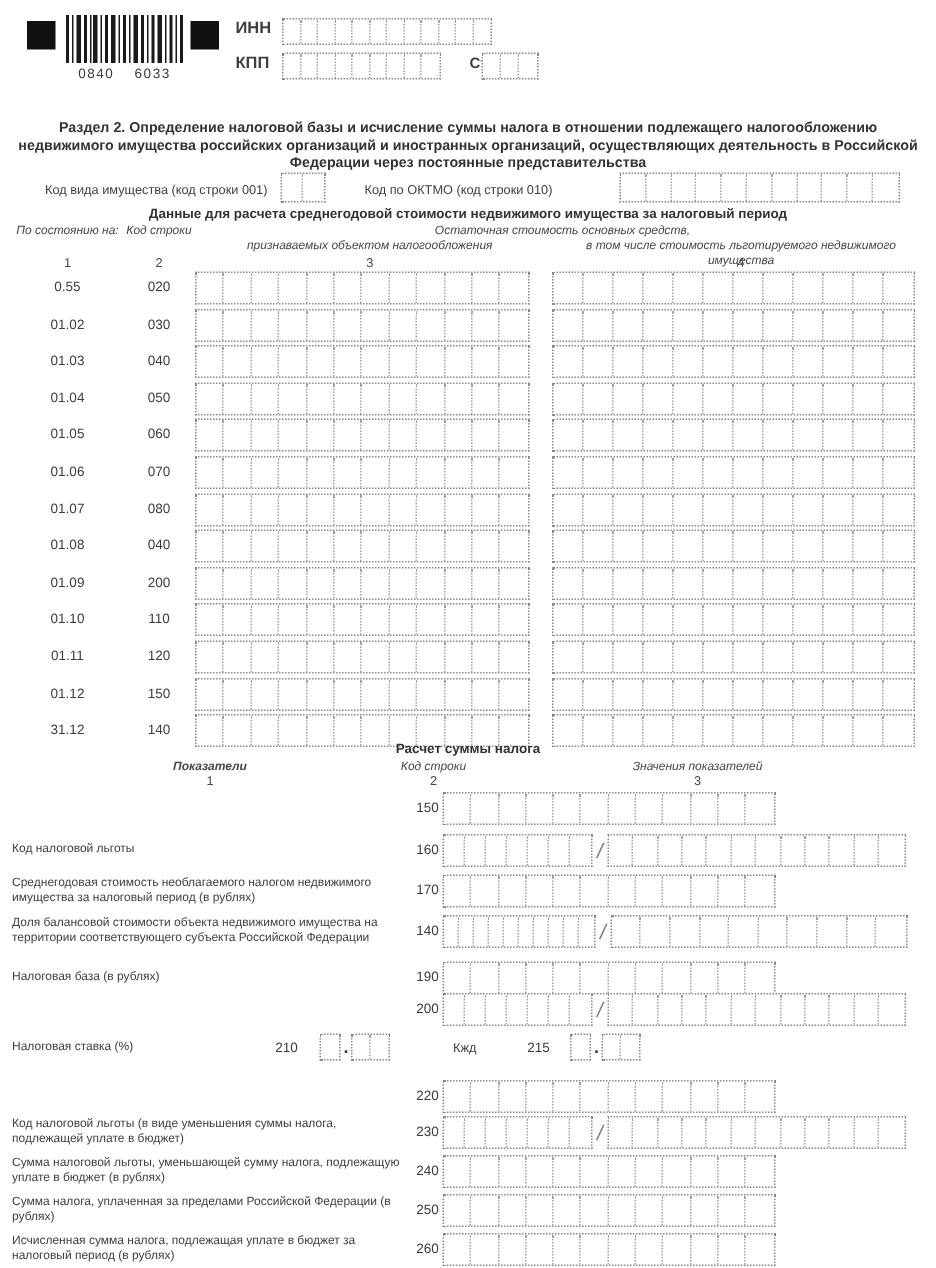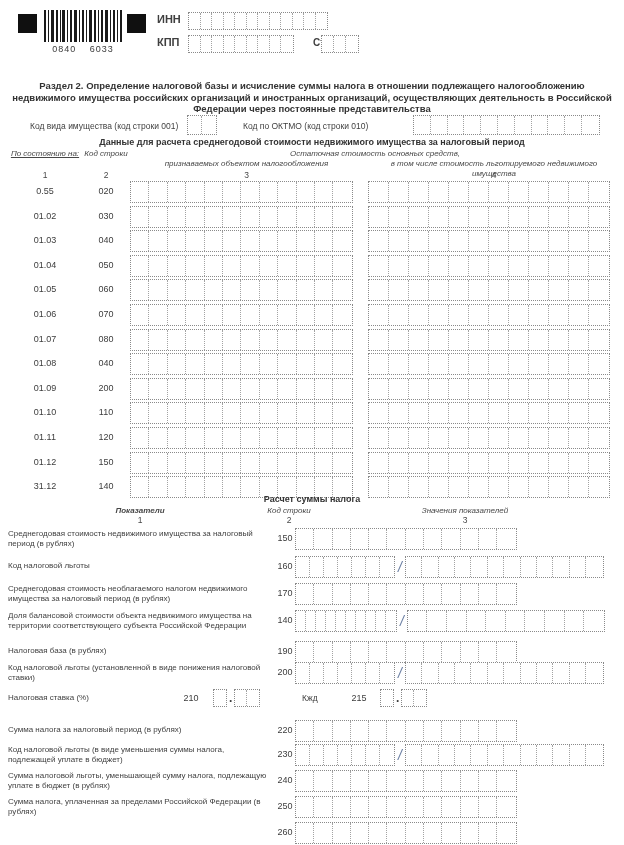--- a/index.html
+++ b/index.html
@@ -119,21 +119,21 @@
       <div class="c" style="width: 16.8px;"></div>
       <div class="c" style="width: 16.8px;"></div>
       <div class="c" style="width: 16.8px;"></div>
       <div class="c" style="width: 16.8px;"></div>
       <div class="c" style="width: 16.8px;"></div>
       <div class="c" style="width: 16.8px;"></div>
     </div>
 
   <div class="abs secttitle" style="left:0;top:137px;width:624px;">Данные для расчета среднегодовой стоимости недвижимого имущества за налоговый период</div>
 
-  <div class="abs ital ctr" style="left:5px;top:149px;width:80px;text-decoration:underline;">По состоянию на:</div>
+  <div class="abs ital ctr" style="left:5px;top:149px;width:80px;">По состоянию на:</div>
   <div class="abs ital ctr" style="left:76px;top:149px;width:60px;">Код строки</div>
   <div class="abs ital ctr" style="left:130px;top:149px;width:490px;">Остаточная стоимость основных средств,</div>
   <div class="abs ital ctr" style="left:368px;top:159px;width:252px;">в том числе стоимость льготируемого недвижимого имущества</div>
   <div class="abs ital ctr" style="left:130px;top:159px;width:233px;">признаваемых объектом налогообложения</div>
 
   <div class="abs colnum" style="left:10px;top:170px;width:70px;">1</div>
   <div class="abs colnum" style="left:86px;top:170px;width:40px;">2</div>
   <div class="abs colnum" style="left:130px;top:170px;width:233px;">3</div>
   <div class="abs colnum" style="left:368px;top:170px;width:252px;">4</div>
 
@@ -612,21 +612,20 @@
 
   <div class="abs ital ctr" style="left:40px;top:506px;width:200px;font-weight:bold;">Показатели</div>
   <div class="abs ital ctr" style="left:258px;top:506px;width:62px;">Код строки</div>
   <div class="abs ital ctr" style="left:365px;top:506px;width:200px;">Значения показателей</div>
   <div class="abs colnum" style="left:40px;top:515px;width:200px;">1</div>
   <div class="abs colnum" style="left:258px;top:515px;width:62px;">2</div>
   <div class="abs colnum" style="left:365px;top:515px;width:200px;">3</div>
 
   <div id="calc-rows">
       <div class="crow" style="top: 528px; height: 20px;">
-        <div class="clabel">Среднегодовая стоимость недвижимого имущества за налоговый период (в рублях)</div>
         <div class="ccode">150</div>
         <div class="boxwrap abs" style="left: 295px; top: 0px;">
           <div class="cbox" style="height: 20px;">
             <div class="c" style="width: 18.3px;"></div>
             <div class="c" style="width: 18.3px;"></div>
             <div class="c" style="width: 18.3px;"></div>
             <div class="c" style="width: 18.3px;"></div>
             <div class="c" style="width: 18.3px;"></div>
             <div class="c" style="width: 18.3px;"></div>
             <div class="c" style="width: 18.3px;"></div>
@@ -733,21 +732,20 @@
             <div class="c" style="width: 18.3px;"></div>
             <div class="c" style="width: 18.3px;"></div>
             <div class="c" style="width: 18.3px;"></div>
             <div class="c" style="width: 18.3px;"></div>
             <div class="c" style="width: 18.3px;"></div>
             <div class="c" style="width: 18.3px;"></div>
           </div>
         </div>
       </div>
       <div class="crow" style="top: 662px; height: 20px;">
-        <div class="clabel">Код налоговой льготы (установленной в виде понижения налоговой ставки)</div>
         <div class="ccode">200</div>
         <div class="boxwrap abs" style="left: 295px; top: 0px;">
           <div class="cbox" style="height: 20px;">
             <div class="c" style="width: 14px;"></div>
             <div class="c" style="width: 14px;"></div>
             <div class="c" style="width: 14px;"></div>
             <div class="c" style="width: 14px;"></div>
             <div class="c" style="width: 14px;"></div>
             <div class="c" style="width: 14px;"></div>
             <div class="c" style="width: 14px;"></div>
@@ -789,21 +787,20 @@
             <div class="c" style="width: 12px;"></div>
           </div>
           <span class="dotsep">.</span>
           <div class="cbox" style="height: 16px;">
             <div class="c" style="width: 12px;"></div>
             <div class="c" style="width: 12px;"></div>
           </div>
         </div>
       </div>
       <div class="crow" style="top: 720px; height: 20px;">
-        <div class="clabel">Сумма налога за налоговый период (в рублях)</div>
         <div class="ccode">220</div>
         <div class="boxwrap abs" style="left: 295px; top: 0px;">
           <div class="cbox" style="height: 20px;">
             <div class="c" style="width: 18.3px;"></div>
             <div class="c" style="width: 18.3px;"></div>
             <div class="c" style="width: 18.3px;"></div>
             <div class="c" style="width: 18.3px;"></div>
             <div class="c" style="width: 18.3px;"></div>
             <div class="c" style="width: 18.3px;"></div>
             <div class="c" style="width: 18.3px;"></div>
@@ -879,20 +876,21 @@
             <div class="c" style="width: 18.3px;"></div>
             <div class="c" style="width: 18.3px;"></div>
             <div class="c" style="width: 18.3px;"></div>
             <div class="c" style="width: 18.3px;"></div>
             <div class="c" style="width: 18.3px;"></div>
             <div class="c" style="width: 18.3px;"></div>
           </div>
         </div>
       </div>
       <div class="crow" style="top: 822px; height: 20px;">
+        <div class="clabel">Исчисленная сумма налога, подлежащая уплате в бюджет за налоговый период (в рублях)</div>
         <div class="ccode">260</div>
         <div class="boxwrap abs" style="left: 295px; top: 0px;">
           <div class="cbox" style="height: 20px;">
             <div class="c" style="width: 18.3px;"></div>
             <div class="c" style="width: 18.3px;"></div>
             <div class="c" style="width: 18.3px;"></div>
             <div class="c" style="width: 18.3px;"></div>
             <div class="c" style="width: 18.3px;"></div>
             <div class="c" style="width: 18.3px;"></div>
             <div class="c" style="width: 18.3px;"></div>

